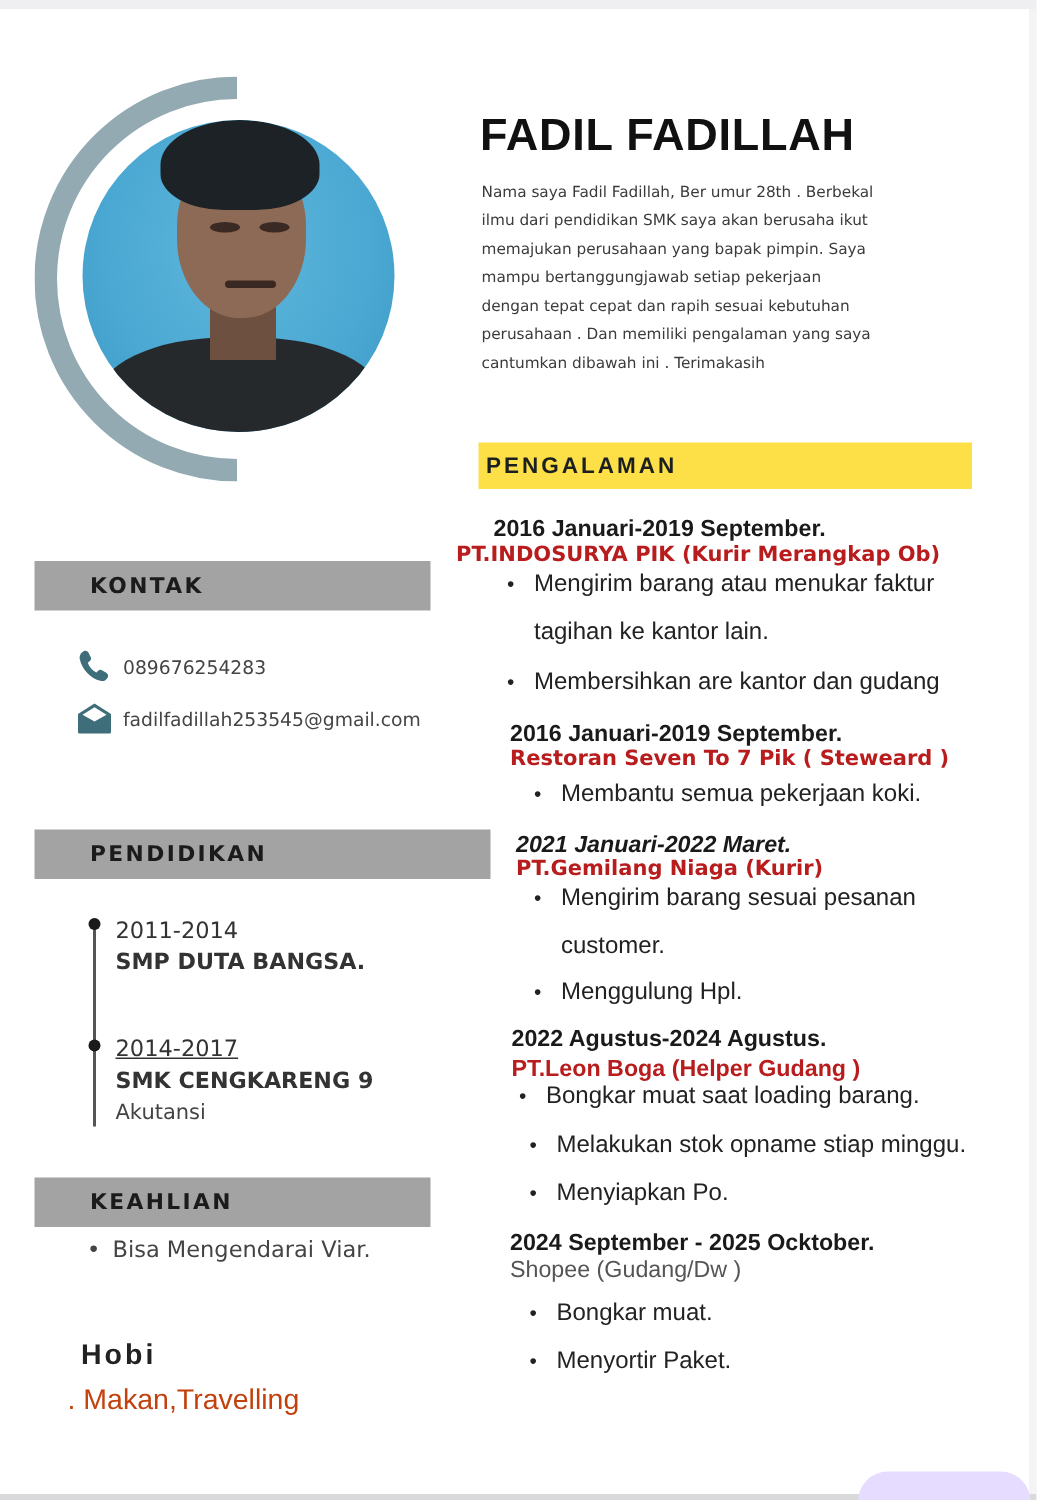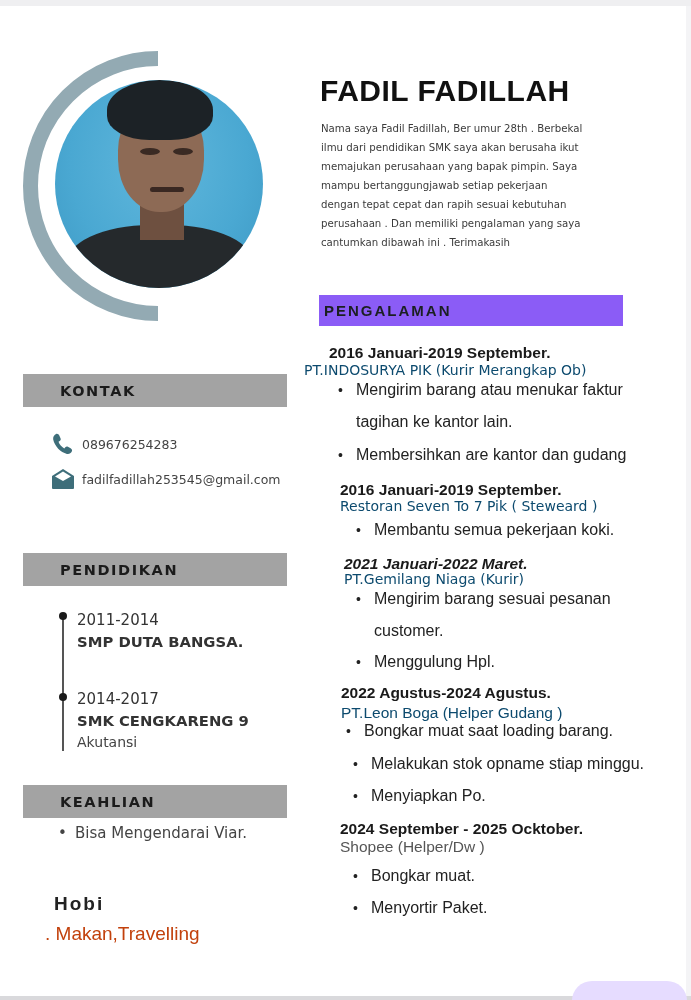--- a/index.html
+++ b/index.html
@@ -43,22 +43,22 @@
     position:absolute; left:320px; top:74px; margin:0;
     font-family:"Liberation Sans", sans-serif; font-weight:700; font-size:30px; letter-spacing:0.5px; color:#111;
   }
   .bio {
     position:absolute; left:321px; top:119px; width:310px; margin:0;
     font-family:"DejaVu Sans", sans-serif; font-size:10.2px; line-height:19px; color:#3b3b3b;
   }
 
   
   .sec-right {
-    position:absolute; left:319px; top:295px; width:304px; height:31px;
-    background:#8b5cf6;
+    position:absolute; left:319px; top:295px; width:329px; height:31px;
+    background:#fde047;
   }
   .sec-right span {
     position:absolute; left:5px; top:7px;
     font-family:"Liberation Sans", sans-serif; font-weight:700; font-size:15px; letter-spacing:2px; color:#1b1f21;
   }
   .sec-left {
     position:absolute; left:23px; width:264px; height:33px; background:#a3a3a3;
   }
   .sec-left span {
     position:absolute; left:37px; top:9px;
@@ -78,21 +78,21 @@
   .edu-major { position:absolute; left:77px; font-family:"DejaVu Sans", sans-serif; font-size:14px; color:#444; }
 
   
   .skill { position:absolute; left:58px; top:824px; font-family:"DejaVu Sans", sans-serif; font-size:15px; color:#444; }
   .skill .b { display:inline-block; width:17px; }
   .hobi-title { position:absolute; left:54px; top:893px; font-family:"Liberation Sans", sans-serif; font-weight:700; font-size:19px; letter-spacing:2px; color:#222; }
   .hobi-val { position:absolute; left:45px; top:923px; font-family:"Liberation Sans", sans-serif; font-size:19px; color:#c2410c; }
 
   
   .exp-period { position:absolute; font-family:"Liberation Sans", sans-serif; font-weight:700; font-size:15.5px; color:#1a1a1a; white-space:nowrap; }
-  .exp-company { position:absolute; font-family:"DejaVu Sans", sans-serif; font-weight:400; font-size:14px; color:#0c4a6e; white-space:nowrap; }
+  .exp-company { position:absolute; font-family:"DejaVu Sans", sans-serif; font-weight:700; font-size:14px; color:#b91c1c; white-space:nowrap; }
   .exp-company.ls { font-family:"Liberation Sans", sans-serif; font-size:15.5px; }
   .exp-company.ls.reg { font-weight:400; color:#555; }
   .bul { position:absolute; font-family:"Liberation Sans", sans-serif; font-size:16px; color:#222; white-space:nowrap; }
   .bul .dotc { display:inline-block; width:18px; font-size:14px; }
   .cont { position:absolute; font-family:"Liberation Sans", sans-serif; font-size:16px; color:#222; white-space:nowrap; }
 </style>
 </head>
 <body>
 
 <div class="topbar"></div>
@@ -143,21 +143,21 @@
 <div class="cont" style="left:374px;top:622px;">customer.</div>
 <div class="bul" style="left:356px;top:653px;"><span class="dotc">•</span><span>Menggulung Hpl.</span></div>
 
 <div class="exp-period" style="left:341px;top:684px;">2022 Agustus-2024 Agustus.</div>
 <div class="exp-company ls" style="left:341px;top:704px;">PT.Leon Boga (Helper Gudang )</div>
 <div class="bul" style="left:346px;top:722px;"><span class="dotc">•</span><span>Bongkar muat saat loading barang.</span></div>
 <div class="bul" style="left:353px;top:755px;"><span class="dotc">•</span><span>Melakukan stok opname stiap minggu.</span></div>
 <div class="bul" style="left:353px;top:787px;"><span class="dotc">•</span><span>Menyiapkan Po.</span></div>
 
 <div class="exp-period" style="left:340px;top:820px;">2024 September - 2025 Ocktober.</div>
-<div class="exp-company ls reg" style="left:340px;top:838px;">Shopee (Helper/Dw )</div>
+<div class="exp-company ls reg" style="left:340px;top:838px;">Shopee (Gudang/Dw )</div>
 <div class="bul" style="left:353px;top:867px;"><span class="dotc">•</span><span>Bongkar muat.</span></div>
 <div class="bul" style="left:353px;top:899px;"><span class="dotc">•</span><span>Menyortir Paket.</span></div>
 
 <div class="sec-left" style="top:374px;">
   <span>KONTAK</span>
 </div>
 <div class="contact-row" style="top:432px;">
   <span class="ico">
     <svg width="24" height="24" viewBox="0 0 24 24">
         <path d="M5 2c1.5-.6 2.6.2 3.3 1.6l1.3 2.8c.4 1-.1 1.9-.9 2.5l-1.2.9c1 2.8 3 5.2 5.8 6.6l1-1.1c.7-.8 1.7-1 2.6-.5l2.7 1.5c1.3.8 1.9 2 1.2 3.3-.9 1.8-2.8 2.8-4.9 2.3C9.6 20.4 3.6 14.2 2.2 7.5 1.8 5 3 3 5 2z" fill="#3e6e7a"></path>
@@ -168,29 +168,29 @@
 <div class="contact-row" style="top:467px;">
   <span class="ico">
     <svg width="24" height="24" viewBox="0 0 24 24">
         <path d="M1 9 L12 2 L23 9 V21 a1 1 0 0 1-1 1 H2 a1 1 0 0 1-1-1 Z" fill="#3e6e7a"></path>
         <path d="M4 9.5 L12 4.5 L20 9.5 L12 14 Z" fill="#ffffff"></path>
       </svg>
   </span>
   <span class="txt">fadilfadillah253545@gmail.com</span>
 </div>
 
-<div class="sec-left" style="top:553px;">
+<div class="sec-left" style="top:553px;padding-left:40px;">
   <span>PENDIDIKAN</span>
 </div>
 <div class="timeline-line"></div>
 <div class="dot" style="top:612px;"></div>
 <div class="edu-year" style="top:611px;">2011-2014</div>
 <div class="edu-school" style="top:633px;">SMP DUTA BANGSA.</div>
 <div class="dot" style="top:693px;"></div>
-<div class="edu-year" style="top:690px;">2014-2017</div>
+<div class="edu-year" style="top:690px;text-decoration:underline;">2014-2017</div>
 <div class="edu-school" style="top:712px;">SMK CENGKARENG 9</div>
 <div class="edu-major" style="top:734px;">Akutansi</div>
 
 <div class="sec-left" style="top:785px;">
   <span>KEAHLIAN</span>
 </div>
 <div class="skill"><span class="b">•</span><span>Bisa Mengendarai Viar.</span></div>
 
 <div class="hobi-title">Hobi</div>
 <div class="hobi-val"><span>.</span> <span>Makan,Travelling</span></div>

